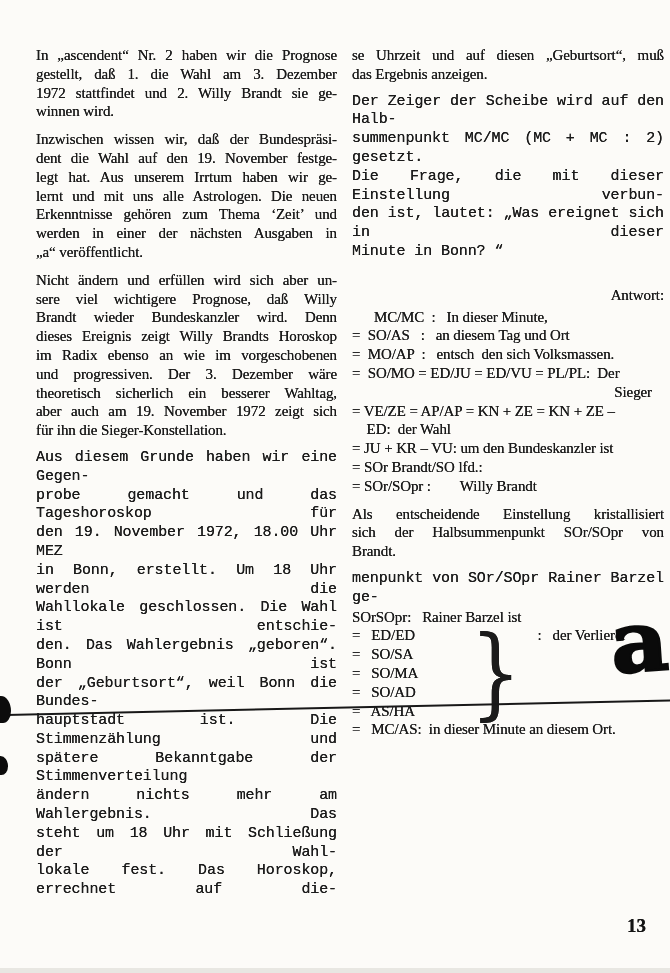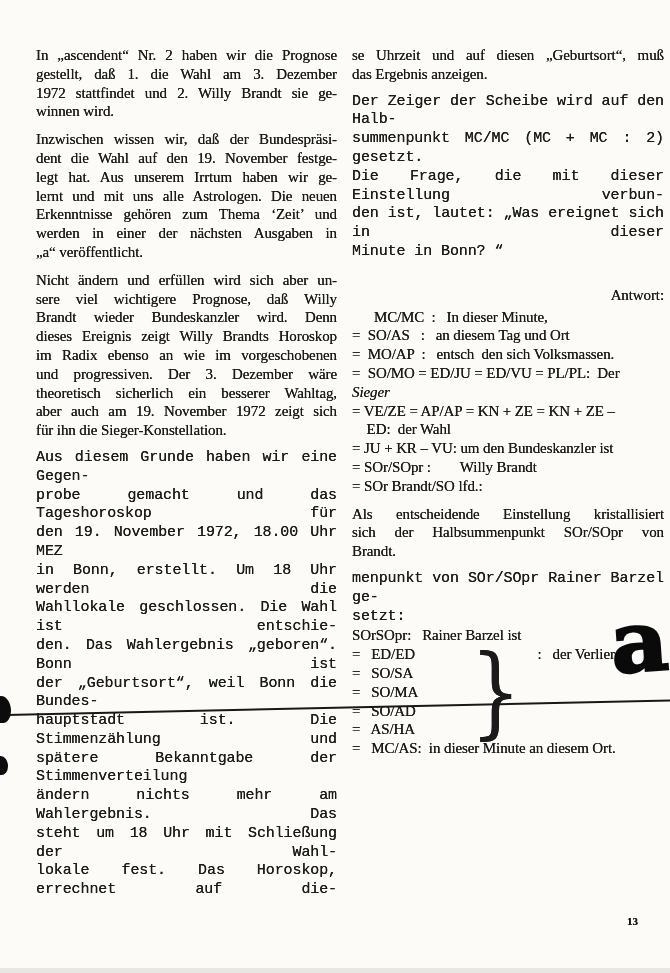--- a/index.html
+++ b/index.html
@@ -16,21 +16,21 @@
     letter-spacing:-0.1px;
     text-shadow:0 0 0.45px currentColor;
   }
   #left-col  { left:36px;  width:301px; }
   #right-col { left:352px; width:312px; }
   .para { margin:0 0 9px 0; }
   .para:last-child { margin-bottom:0;font-family:Liberation Mono, monospace; }
   .line { text-align:justify; text-align-last:justify; }
   .line.lastline { text-align-last:left; }
   .preline { white-space:pre; }
-  .preline.right { text-align:left; padding-right:12px;font-style:italic; }
+  .preline.right { text-align:right; padding-right:12px; }
   .antwort { margin:24px 0 3px 0;text-align:right; }
   .answer-list { margin-bottom:9px; }
   .mid-paras { }
   .barzel-header { white-space:pre; }
   .brace-row { display:flex; align-items:flex-start; }
   .brace-items { width:112px; flex:0 0 auto; }
   .brace-glyph {
     flex:0 0 auto;
     font-family:"DejaVu Serif", serif;
     font-size:100px; line-height:94px; height:94px;
@@ -41,21 +41,21 @@
   .logo-a {
     position:absolute; left:612px; top:600px;
     font-family:"DejaVu Serif", serif;
     font-size:84px; line-height:84px; font-weight:bold;
     color:#0a0a0a;
     -webkit-text-stroke:2.5px #0a0a0a;
     transform:rotate(-4deg) scaleX(1.05);
   }
   .page-num {
     position:absolute; left:627px; top:915px;
-    font-size:11px; font-weight:bold; color:#141414;
+    font-size:19px; font-weight:bold; color:#141414;
     text-shadow:0 0 0.4px currentColor;
   }
   .rule {
     position:absolute; left:6px; top:714px; width:668px; height:2px;
     background:#181818;
     transform:rotate(-1.25deg); transform-origin:0 50%;
   }
   .blob1 {
     position:absolute; left:-7px; top:696px; width:18px; height:27px;
     background:#0c0c0c; border-radius:40% 75% 60% 50%;
@@ -136,33 +136,32 @@
 
     <div class="answer-list">
         <div class="preline">      MC/MC  :   In dieser Minute,</div>
         <div class="preline">=  SO/AS   :   an diesem Tag und Ort</div>
         <div class="preline">=  MO/AP  :   entsch  den sich Volksmassen.</div>
         <div class="preline">=  SO/MO = ED/JU = ED/VU = PL/PL:  Der</div>
         <div class="preline right">Sieger</div>
         <div class="preline">= VE/ZE = AP/AP = KN + ZE = KN + ZE –</div>
         <div class="preline">    ED:  der Wahl</div>
         <div class="preline">= JU + KR – VU: um den Bundeskanzler ist</div>
+        <div class="preline">= SOr Brandt/SO lfd.:</div>
         <div class="preline">= SOr/SOpr :        Willy Brandt</div>
-        <div class="preline">= SOr Brandt/SO lfd.:</div>
       </div>
 
     <div class="mid-paras">
         <div class="para">
           <div class="line">Als entscheidende Einstellung kristallisiert</div>
           <div class="line">sich der Halbsummenpunkt SOr/SOpr von</div>
           <div class="line lastline">Brandt.</div>
         </div>
         <div class="para">
           <div class="line">menpunkt von SOr/SOpr Rainer Barzel ge-</div>
-          <div class="line lastline">setzt:</div>
         </div>
       </div>
 
     <div class="barzel-header">SOrSOpr:   Rainer Barzel ist</div>
 
     <div class="brace-row">
       <div class="brace-items">
           <div class="preline">=   ED/ED</div>
           <div class="preline">=   SO/SA</div>
           <div class="preline">=   SO/MA</div>

